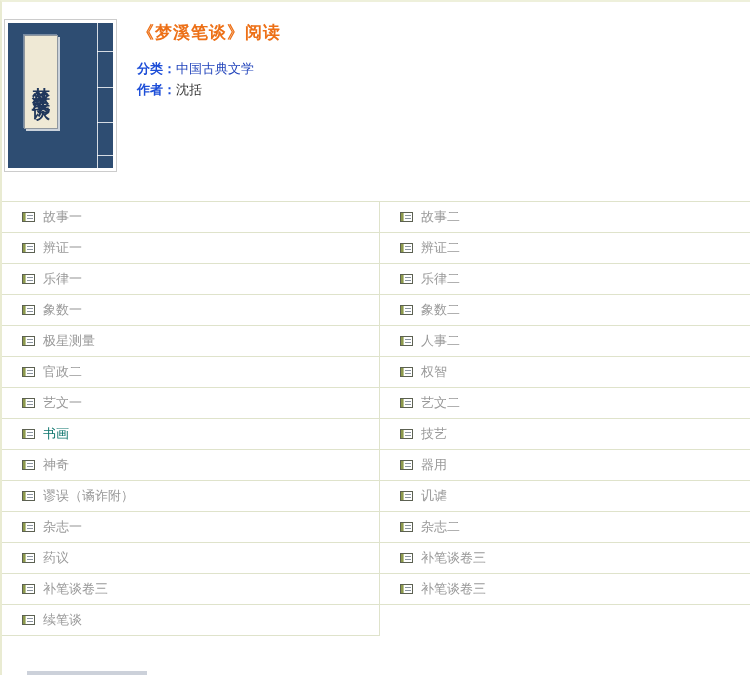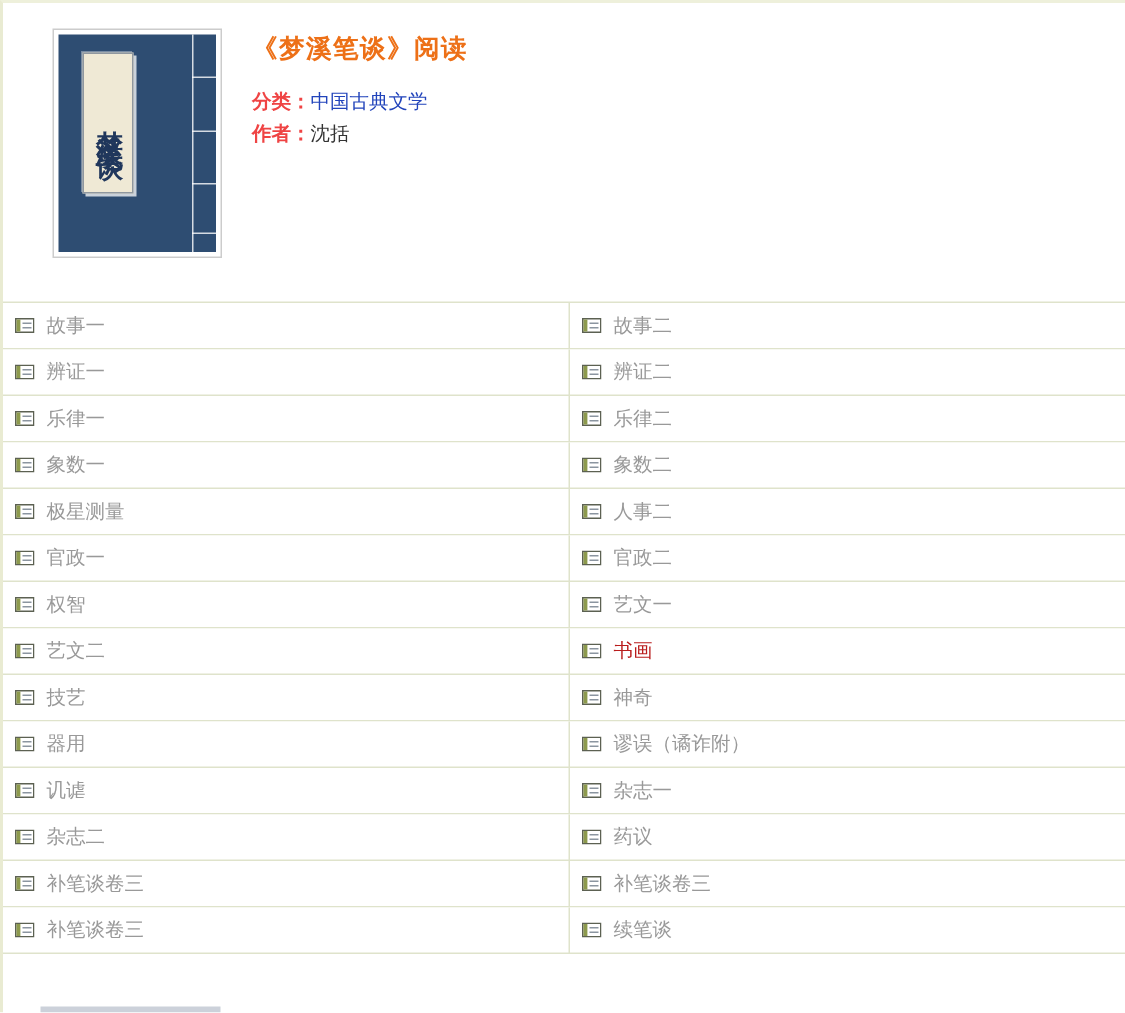--- a/index.html
+++ b/index.html
@@ -13,21 +13,21 @@
     width: 750px; height: 675px;
     border-left: 2px solid #e9ebd2;
     border-top: 2px solid #eef0db;
     background: #fff;
     position: relative;
   }
 
   
   .header {
     display: flex;
-    padding: 17px 14px 0 33px;
+    padding: 17px 14px 0 2px;
     gap: 20px;
   }
   .cover-wrap {
     flex-shrink: 0;
     width: 113px; height: 153px;
     background: #fff;
     border: 1px solid #cccccc;
     padding: 3px;
   }
   .cover {
@@ -71,21 +71,21 @@
 
   .book-info { flex: 1; padding-top: 2px; }
   .book-title {
     font-size: 17px;
     font-weight: bold;
     color: #ed7017;
     margin-bottom: 14px;
     letter-spacing: 1px;
   }
   .meta-line { font-size: 13px; line-height: 21px; color: #333; }
-  .meta-label { font-weight: bold; color: #ef4444; }
+  .meta-label { font-weight: bold; color: #1d4ed8; }
   .meta-line a {
     color: #2244bb;
     cursor: pointer;
   }
   .book-desc {
     margin-top: 5px;
     font-size: 13px;
     line-height: 20px;
     color: #3f3f3f;
     max-width: 590px;
@@ -97,28 +97,28 @@
     border-top: 1px solid #dfe3cb;
     display: grid;
     grid-template-columns: 378px auto;
   }
   .chapter-cell {
     height: 31px;
     border-bottom: 1px solid #dfe3cb;
     display: flex;
     align-items: center;
     gap: 8px;
-    padding-left: 8px;
+    padding-left: 20px;
     font-size: 13px;
     color: #999999;
     cursor: pointer;
     background: #fff;
   }
   .chapter-cell:nth-child(odd) { border-right: 1px solid #dfe3cb; }
-  .chapter-cell.highlight { color: #b91c1c; }
+  .chapter-cell.highlight { color: #0f766e; }
   .doc-icon { flex-shrink: 0; display: inline-flex; }
 
   
   .bottom-clip {
     position: absolute;
     left: 25px; bottom: 0;
     width: 120px; height: 4px;
     background: #ccd1da;
   }
 </style>
@@ -267,31 +267,20 @@
   </div>
       <div class="chapter-cell">
     <span class="doc-icon">
       <svg width="13" height="10" viewBox="0 0 13 10" xmlns="http://www.w3.org/2000/svg">
         <rect x="0.5" y="0.5" width="12" height="9" fill="#ffffff" stroke="#5c6152"></rect>
         <rect x="1" y="1" width="2.6" height="8" fill="#8d9a4d"></rect>
         <line x1="5" y1="3.5" x2="11" y2="3.5" stroke="#8b95a0" stroke-width="1"></line>
         <line x1="5" y1="6.5" x2="11" y2="6.5" stroke="#8b95a0" stroke-width="1"></line>
       </svg>
     </span>
-    <span>官政一</span>
-  </div>
-      <div class="chapter-cell">
-    <span class="doc-icon">
-      <svg width="13" height="10" viewBox="0 0 13 10" xmlns="http://www.w3.org/2000/svg">
-        <rect x="0.5" y="0.5" width="12" height="9" fill="#ffffff" stroke="#5c6152"></rect>
-        <rect x="1" y="1" width="2.6" height="8" fill="#8d9a4d"></rect>
-        <line x1="5" y1="3.5" x2="11" y2="3.5" stroke="#8b95a0" stroke-width="1"></line>
-        <line x1="5" y1="6.5" x2="11" y2="6.5" stroke="#8b95a0" stroke-width="1"></line>
-      </svg>
-    </span>
     <span>官政二</span>
   </div>
       <div class="chapter-cell">
     <span class="doc-icon">
       <svg width="13" height="10" viewBox="0 0 13 10" xmlns="http://www.w3.org/2000/svg">
         <rect x="0.5" y="0.5" width="12" height="9" fill="#ffffff" stroke="#5c6152"></rect>
         <rect x="1" y="1" width="2.6" height="8" fill="#8d9a4d"></rect>
         <line x1="5" y1="3.5" x2="11" y2="3.5" stroke="#8b95a0" stroke-width="1"></line>
         <line x1="5" y1="6.5" x2="11" y2="6.5" stroke="#8b95a0" stroke-width="1"></line>
       </svg>

